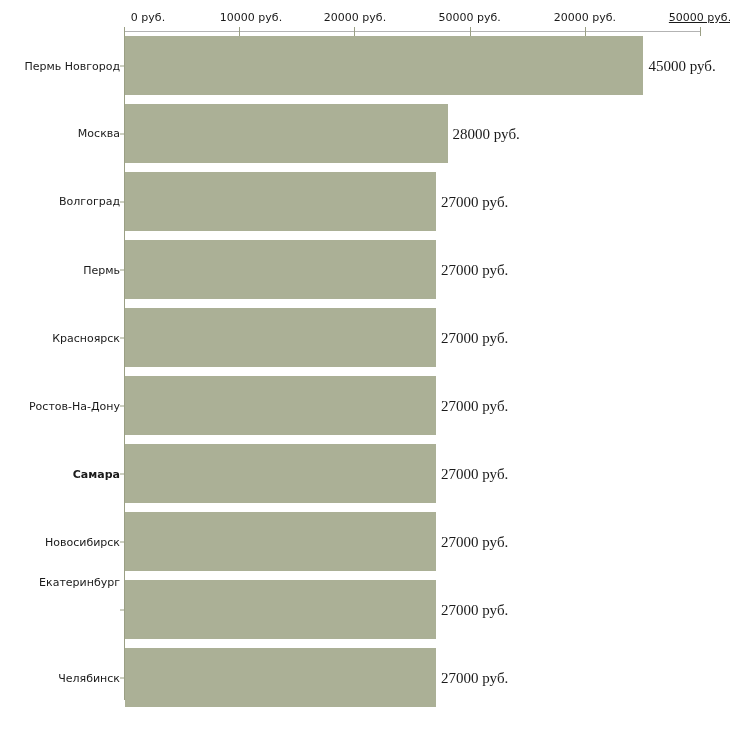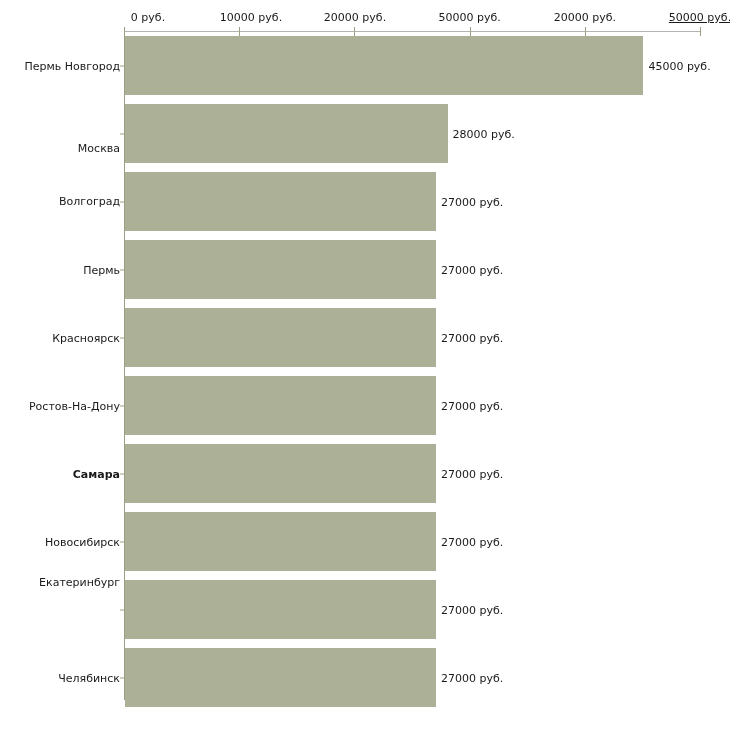--- a/index.html
+++ b/index.html
@@ -77,24 +77,25 @@
   .cat-tick {
     position: absolute;
     left: 120px;
     width: 5px;
     height: 1px;
     background: #9a9f84;
     transform: translateY(-50%);
   }
   .val-label {
     position: absolute;
-    font-size: 11px;
+    font-size: 15px;
     color: #1a1a1a;
     white-space: nowrap;
     transform: translateY(-50%);
+    font-family: Liberation Serif, serif;
   }
 </style>
 </head>
 <body>
 
 <div id="chart-root">
 
   <div class="axis-line"></div>
   <div class="y-axis-line"></div>
 
@@ -116,21 +117,21 @@
       <div class="bar-row" style="top: 36px; height: 59px;">
         <div class="bar" style="width: 518.4px; height: 59px; background: rgb(171, 176, 150);"></div>
       </div>
       <div class="cat-tick" style="top: 65.5px;"></div>
       <div class="cat-label" style="top: 65.5px;">Пермь Новгород</div>
       <div class="val-label" style="top: 65.5px; left: 648.4px;">45000 руб.</div>
       <div class="bar-row" style="top: 104px; height: 59px;">
         <div class="bar" style="width: 322.56px; height: 59px; background: rgb(171, 176, 150);"></div>
       </div>
       <div class="cat-tick" style="top: 133.5px;"></div>
-      <div class="cat-label" style="top: 148px; text-align: center;">Москва</div>
+      <div class="cat-label" style="top: 133px; text-align: center;">Москва</div>
       <div class="val-label" style="top: 133.5px; left: 452.56px;">28000 руб.</div>
       <div class="bar-row" style="top: 172px; height: 59px;">
         <div class="bar" style="width: 311.04px; height: 59px; background: rgb(171, 176, 150);"></div>
       </div>
       <div class="cat-tick" style="top: 201.5px;"></div>
       <div class="cat-label" style="top: 201px;">Волгоград</div>
       <div class="val-label" style="top: 201.5px; left: 441.04px;">27000 руб.</div>
       <div class="bar-row" style="top: 240px; height: 59px;">
         <div class="bar" style="width: 311.04px; height: 59px; background: rgb(171, 176, 150);"></div>
       </div>

